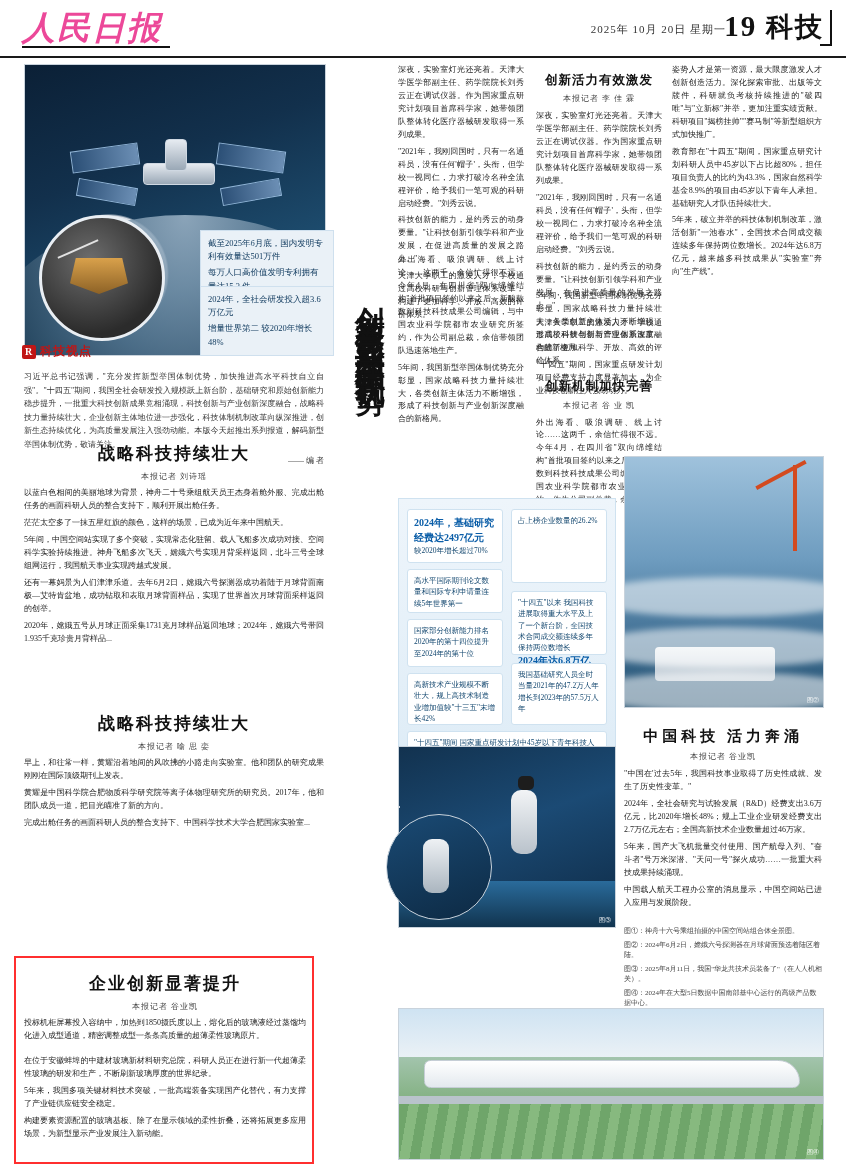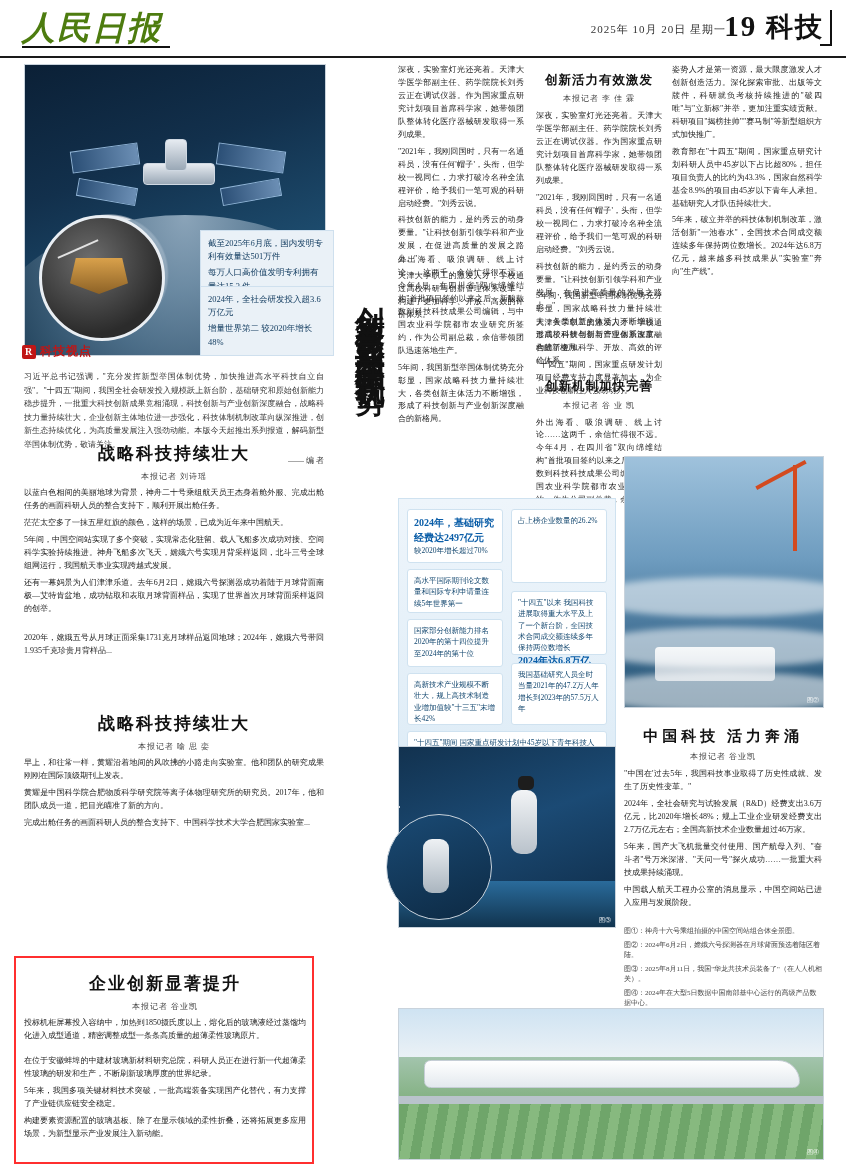--- a/index.html
+++ b/index.html
@@ -13,21 +13,21 @@
   }
   
   .masthead{
     position:absolute;left:0;top:0;width:846px;height:56px;
     border-bottom:2px solid #1a1a1a;
   }
   .logo{
     position:absolute;left:22px;top:6px;
     font-family:Liberation Serif, serif;
     font-weight:bold;font-size:33px;letter-spacing:2px;
-    color:#4d7c0f;
+    color:#ec4899;
     font-style:italic;
   }
   .logo-underline{
     position:absolute;left:22px;top:46px;width:148px;height:2px;background:#111;
   }
   .date{
     position:absolute;right:120px;top:22px;
     font-size:11px;color:#333;letter-spacing:1px;
   }
   .pagenum{
@@ -240,21 +240,21 @@
     <div class="quotebox">习近平总书记强调，"充分发挥新型举国体制优势，加快推进高水平科技自立自强"。"十四五"期间，我国全社会研发投入规模跃上新台阶，基础研究和原始创新能力稳步提升，一批重大科技创新成果竞相涌现，科技创新与产业创新深度融合，战略科技力量持续壮大，企业创新主体地位进一步强化，科技体制机制改革向纵深推进，创新生态持续优化，为高质量发展注入强劲动能。本版今天起推出系列报道，解码新型举国体制优势，敬请关注。</div>
     <div class="sig">—— 编 者</div>
   </div>
 
   <div class="col" style="left:24px;top:376px;width:300px;">
     <div class="secttitle">战略科技持续壮大</div>
     <div class="byline">本报记者 刘诗瑶</div>
     <p style="margin:0 0 4px">以蓝白色相间的美丽地球为背景，神舟二十号乘组航天员王杰身着舱外服、完成出舱任务的画面科研人员的整合支持下，顺利开展出舱任务。</p>
     <p style="margin:0 0 4px">茫茫太空多了一抹五星红旗的颜色，这样的场景，已成为近年来中国航天。</p>
     <p style="margin:0 0 4px">5年间，中国空间站实现了多个突破，实现常态化驻留、载人飞船多次成功对接、空间科学实验持续推进。神舟飞船多次飞天，嫦娥六号实现月背采样返回，北斗三号全球组网运行，我国航天事业实现跨越式发展。</p>
-    <p style="margin:0 0 16px">还有一幕妈景为人们津津乐道。去年6月2日，嫦娥六号探测器成功着陆于月球背面南极—艾特肯盆地，成功钻取和表取月球背面样品，实现了世界首次月球背面采样返回的创举。</p>
+    <p style="margin:0 0 4px">还有一幕妈景为人们津津乐道。去年6月2日，嫦娥六号探测器成功着陆于月球背面南极—艾特肯盆地，成功钻取和表取月球背面样品，实现了世界首次月球背面采样返回的创举。</p>
     <p style="margin:0 0 4px">2020年，嫦娥五号从月球正面采集1731克月球样品返回地球；2024年，嫦娥六号带回1.935千克珍贵月背样品...</p>
     <p style="margin:0 0 4px"></p>
   </div>
 
   <div class="col" style="left:24px;top:646px;width:300px;">
     <div class="secttitle">战略科技持续壮大</div>
     <div class="byline">本报记者 喻 思 娈</div>
     <p style="margin:0 0 4px">早上，和往常一样，黄耀沿着地间的风吹拂的小路走向实验室。他和团队的研究成果刚刚在国际顶级期刊上发表。</p>
     <p style="margin:0 0 4px">黄耀是中国科学院合肥物质科学研究院等离子体物理研究所的研究员。2017年，他和团队成员一道，把目光瞄准了新的方向。</p>
     <p style="margin:0 0 4px">完成出舱任务的画面科研人员的整合支持下、中国科学技术大学合肥国家实验室...</p>

